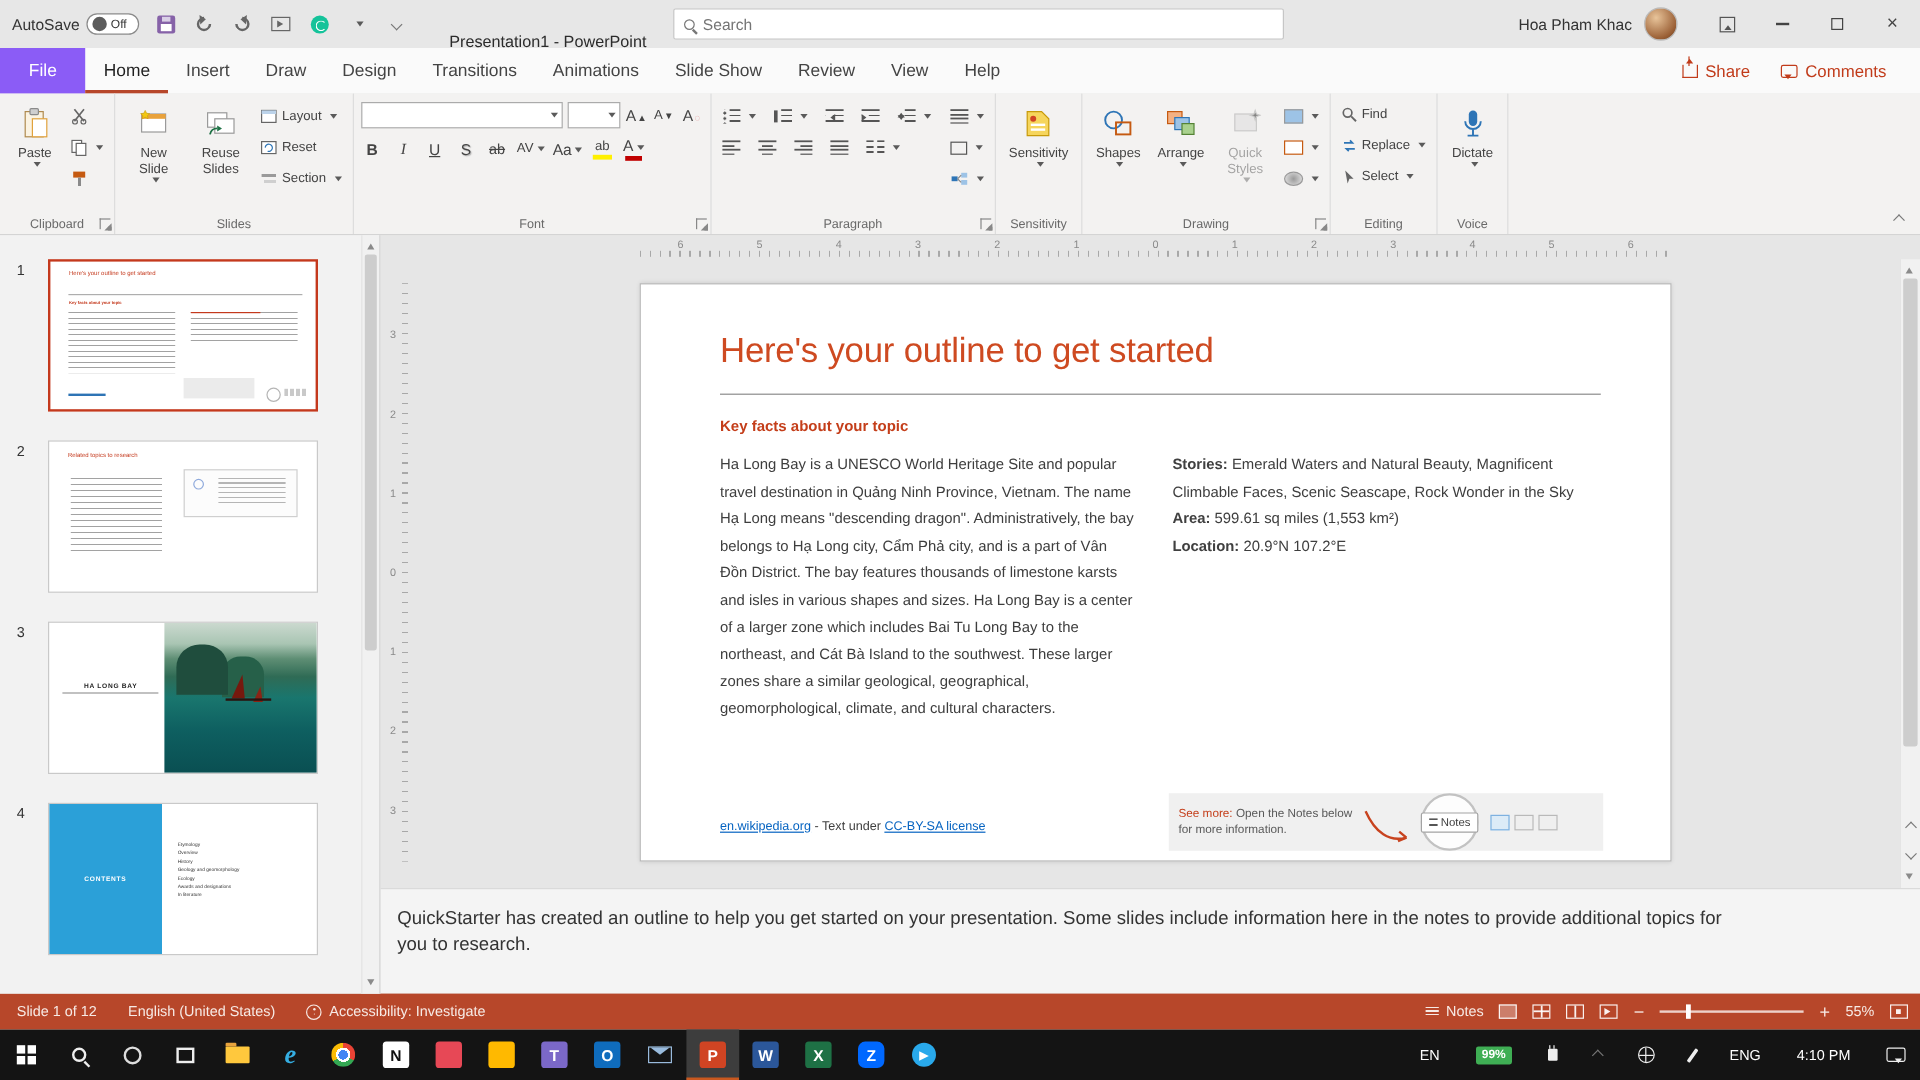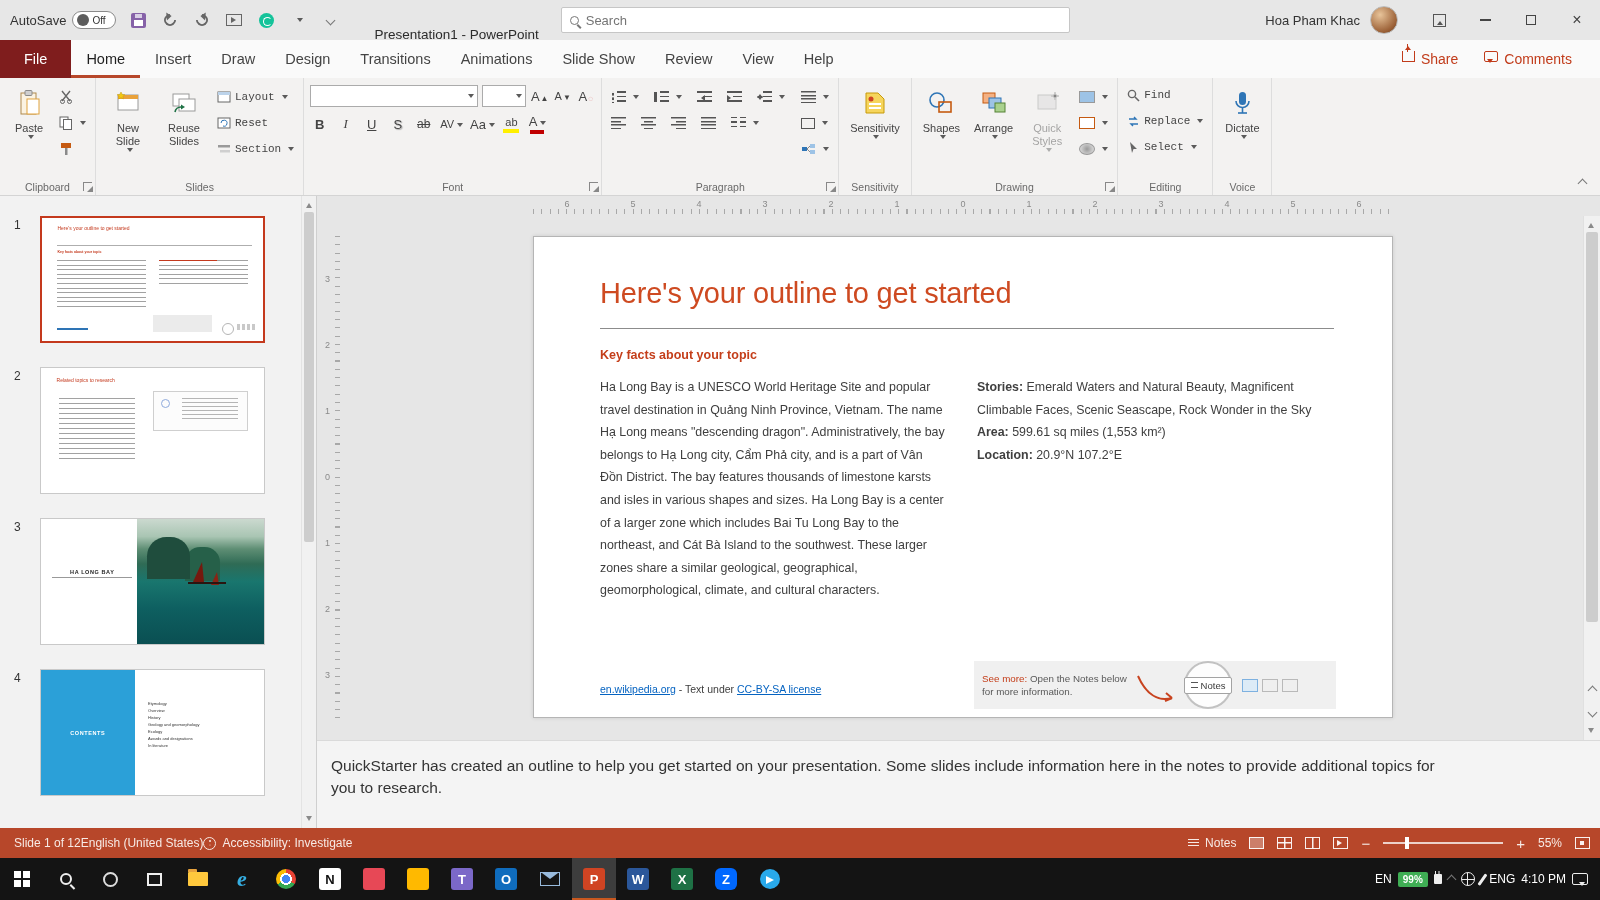--- a/index.html
+++ b/index.html
@@ -34,41 +34,41 @@
   .user-name { font-size:13px; color:#333; margin-right:10px; }
   .avatar { width:28px; height:28px; border-radius:50%; background:radial-gradient(circle at 35% 30%, #e8c49a, #9a5f35 70%, #5f3a1e); margin-right:18px; border:1px solid #bbb; }
   .winbtn { width:46px; height:40px; display:flex; align-items:center; justify-content:center; color:#444; font-size:16px; }
   .i-dispopt { width:13px; height:13px; border:1.5px solid #555; position:relative; }
   .i-dispopt::after { content:""; position:absolute; left:3px; top:3px; border:3px solid transparent; border-bottom:4px solid #555; }
   .i-min { width:11px; height:1.5px; background:#444; }
   .i-max { width:10px; height:10px; border:1.5px solid #444; }
 
   
   .tabsrow { height:38px; background:#FAFAFA; display:flex; align-items:stretch; flex:0 0 auto; }
-  .file-tab { background:#7f1d1d; color:#fff; font-size:14.5px; padding:0 24px; display:flex; align-items:center; }
+  .file-tab { background:#8b5cf6; color:#fff; font-size:14.5px; padding:0 24px; display:flex; align-items:center; }
   .tab { padding:0 15px; display:flex; align-items:center; font-size:14.5px; color:#444; }
   .tab.active { color:#1f1f1f; box-shadow:inset 0 -3px 0 #B7472A; }
   .tabs-right { margin-left:auto; display:flex; align-items:center; gap:26px; padding-right:28px; }
-  .redbtn { display:flex; align-items:flex-start; gap:6px; color:#C13B1A; font-size:14px; }
+  .redbtn { display:flex; align-items:center; gap:6px; color:#C13B1A; font-size:14px; }
   .i-share { width:13px; height:11px; border:1.5px solid #C13B1A; border-top:none; position:relative; }
   .i-share::after { content:""; position:absolute; left:4px; top:-7px; width:1.5px; height:8px; background:#C13B1A; }
   .i-share::before { content:""; position:absolute; left:2px; top:-8px; border:3.5px solid transparent; border-bottom:4px solid #C13B1A; }
   .i-comment { width:14px; height:11px; border:1.5px solid #C13B1A; border-radius:2px; position:relative; }
   .i-comment::after { content:""; position:absolute; left:2px; bottom:-5px; border:3px solid transparent; border-top:4px solid #C13B1A; }
 
   
   .ribbon { height:118px; background:#F3F2F1; border-bottom:1px solid #D4D4D4; display:flex; flex:0 0 auto; position:relative; }
   .rgroup { position:relative; border-right:1px solid #DDDDDD; padding:5px 6px 17px; display:flex; align-items:flex-start; gap:4px; }
   .glabel { position:absolute; left:0; right:0; bottom:2px; text-align:center; font-size:10.5px; color:#696969; }
   .launcher { position:absolute; right:3px; bottom:4px; width:9px; height:9px; border-left:1px solid #888; border-top:1px solid #888; }
   .launcher::after { content:""; position:absolute; right:-1px; bottom:-1px; border:3px solid transparent; border-right:3px solid #888; border-bottom:3px solid #888; }
   .bigbtn { display:flex; flex-direction:column; align-items:center; justify-content:flex-start; font-size:11px; color:#444; padding:4px 5px; text-align:center; line-height:13px; min-width:46px; }
   .bigbtn .bic { height:32px; display:flex; align-items:center; justify-content:center; margin-bottom:3px; }
   .dim { opacity:.45; }
-  .minicol { display:flex; flex-direction:column; gap:6px; padding-top:4px;font-family:Liberation Mono, monospace; }
+  .minicol { display:flex; flex-direction:column; gap:6px; padding-top:4px; }
   .sbtn { display:flex; align-items:center; gap:4px; font-size:11px; color:#444; height:20px; padding:0 3px; }
   .row { display:flex; align-items:center; gap:4px; }
   .fcol { display:flex; flex-direction:column; gap:6px; }
   .combo { height:22px; border:1px solid #ABABAB; background:#fff; display:flex; align-items:center; justify-content:flex-end; padding:0 3px; }
   .combo.name { width:168px; } .combo.size { width:44px; }
   .fbtn { min-width:19px; height:22px; display:flex; flex-direction:column; align-items:center; justify-content:center; font-size:13px; color:#444; }
   .fb-b { font-weight:bold; } .fb-i { font-style:italic; font-family:"Liberation Serif",serif; }
   .fb-u { text-decoration:underline; } .fb-s { text-shadow:1px 1px 1px #aaa; }
   .fb-st { text-decoration:line-through; font-size:12px; }
   .hlbar { width:16px; height:4px; background:#FFF000; margin-top:1px; }
@@ -170,21 +170,21 @@
   .sm-views { display:flex; gap:4px; margin-left:10px; }
   .vic { width:16px; height:13px; border:1px solid #B9B9B9; background:#EFEFEF; }
   .vic.first { border-color:#7EB1E0; background:#DCEBF7; }
 
   
   .notespanel { height:88px; background:#F4F4F4; border-top:1px solid #DADADA; padding:14px 140px 0 14px; flex:0 0 auto; }
   .notespanel p { font-size:15.5px; line-height:22px; color:#333; max-width:1150px; }
 
   
   .statusbar { height:30px; background:#B7472A; color:#F7EAE5; display:flex; align-items:center; font-size:12px; flex:0 0 auto; padding:0 10px 0 14px; }
-  .sb-left { display:flex; align-items:flex-start; }
+  .sb-left { display:flex; align-items:flex-start; gap:26px; }
   .sb-right { margin-left:auto; display:flex; align-items:center; gap:13px; }
   .sb-item { display:flex; align-items:center; gap:6px; }
   .acc-ic { width:13px; height:13px; border:1px solid #F7EAE5; border-radius:50%; position:relative; }
   .acc-ic::after { content:""; position:absolute; left:4.5px; top:2px; width:2.5px; height:2.5px; border-radius:50%; background:#F7EAE5; box-shadow:0 4px 0 -0.5px #F7EAE5; }
   .sb-notes-ic { width:11px; height:9px; background:repeating-linear-gradient(180deg,#F7EAE5 0 1px,transparent 1px 3px); }
   .sbv { width:15px; height:12px; border:1.5px solid rgba(255,255,255,.92); }
   .sbv.active { background:rgba(255,255,255,.3); }
   .sbv.grid { background-image:linear-gradient(rgba(255,255,255,.92),rgba(255,255,255,.92)),linear-gradient(rgba(255,255,255,.92),rgba(255,255,255,.92)); background-size:1.5px 100%,100% 1.5px; background-position:center,center; background-repeat:no-repeat; }
   .sbv.read { background-image:linear-gradient(rgba(255,255,255,.92),rgba(255,255,255,.92)); background-size:1.5px 100%; background-position:center; background-repeat:no-repeat; }
   .sbv.show { position:relative; } .sbv.show::after { content:""; position:absolute; left:3px; top:1.5px; border:3px solid transparent; border-left:5px solid rgba(255,255,255,.92); }
@@ -206,21 +206,21 @@
   .cort-ic { width:15px; height:15px; border:2px solid #ddd; border-radius:50%; }
   .tv-ic { width:15px; height:13px; border:2px solid #eee; }
   .fold-ic { width:20px; height:14px; background:#FFC83D; border-radius:1px; position:relative; }
   .fold-ic::before { content:""; position:absolute; left:0; top:-3px; width:9px; height:3px; background:#E8A33D; border-radius:1px 1px 0 0; }
   .edge-ic { color:#35AEE2; font-size:22px; font-weight:bold; font-style:italic; font-family:"Liberation Serif",serif; }
   .chrome-ic { width:20px; height:20px; border-radius:50%; background:radial-gradient(circle,#4285F4 0 4px,#fff 4px 6px,transparent 6px),conic-gradient(#EA4335 0 33%,#34A853 33% 66%,#FBBC05 66% 100%); }
   .tg-ic { width:20px; height:20px; border-radius:50%; background:#29A9EB; position:relative; }
   .tg-ic::after { content:""; position:absolute; left:6px; top:7px; border:4px solid transparent; border-left:8px solid #fff; }
   .mail-ic { width:20px; height:14px; border:1.5px solid #9BD; position:relative; }
   .mail-ic::after { content:""; position:absolute; left:1px; top:0px; border:8px solid transparent; border-top:6px solid #9BD; width:0; }
-  .tb-tray { margin-left:auto; display:flex; align-items:center; gap:6px; color:#fff; font-size:12px; padding-right:12px; }
+  .tb-tray { margin-left:auto; display:flex; align-items:center; gap:30px; color:#fff; font-size:12px; padding-right:12px; }
   .batt { background:#3FAE54; color:#fff; font-size:10px; padding:2px 5px; border-radius:2px; font-weight:bold; }
   .plug-ic { width:8px; height:10px; background:#eee; border-radius:1px; position:relative; }
   .plug-ic::after { content:""; position:absolute; left:1px; top:-3px; width:1.5px; height:3px; background:#eee; box-shadow:3.5px 0 #eee; }
   .globe-ic { width:14px; height:14px; border:1.3px solid #eee; border-radius:50%; background-image:linear-gradient(#eee,#eee),linear-gradient(#eee,#eee); background-size:100% 1px,1px 100%; background-position:center,center; background-repeat:no-repeat; }
   .pen-ic { width:2.5px; height:13px; background:#eee; transform:rotate(35deg); border-radius:1px; }
   .bub-ic { width:16px; height:12px; border:1.5px solid #eee; border-radius:2px; position:relative; }
   .bub-ic::after { content:""; position:absolute; right:2px; bottom:-5px; border:3px solid transparent; border-top:4px solid #eee; }
 </style>
 </head>
 <body>

